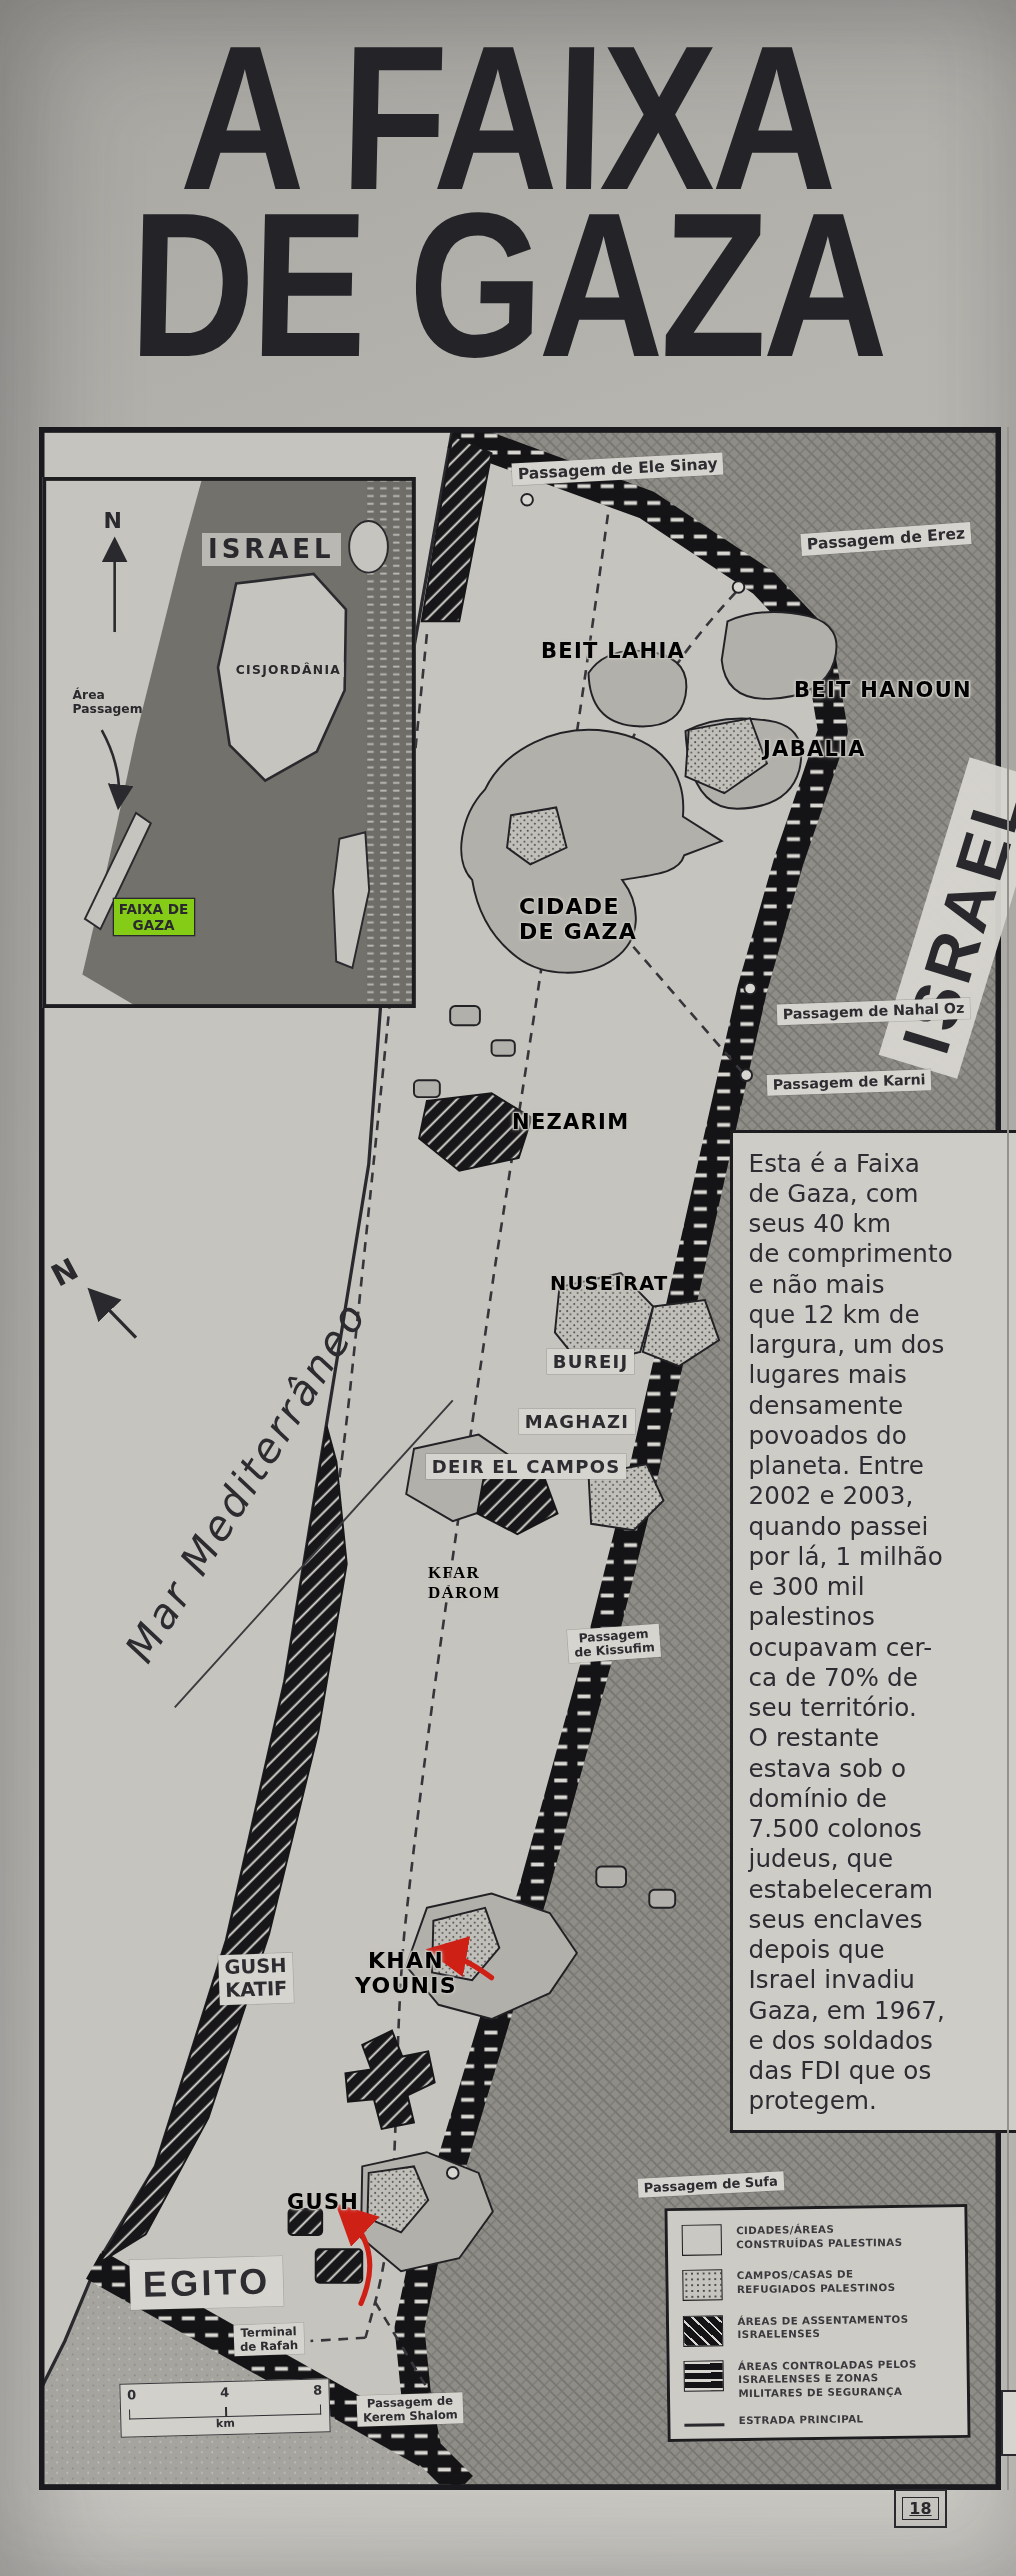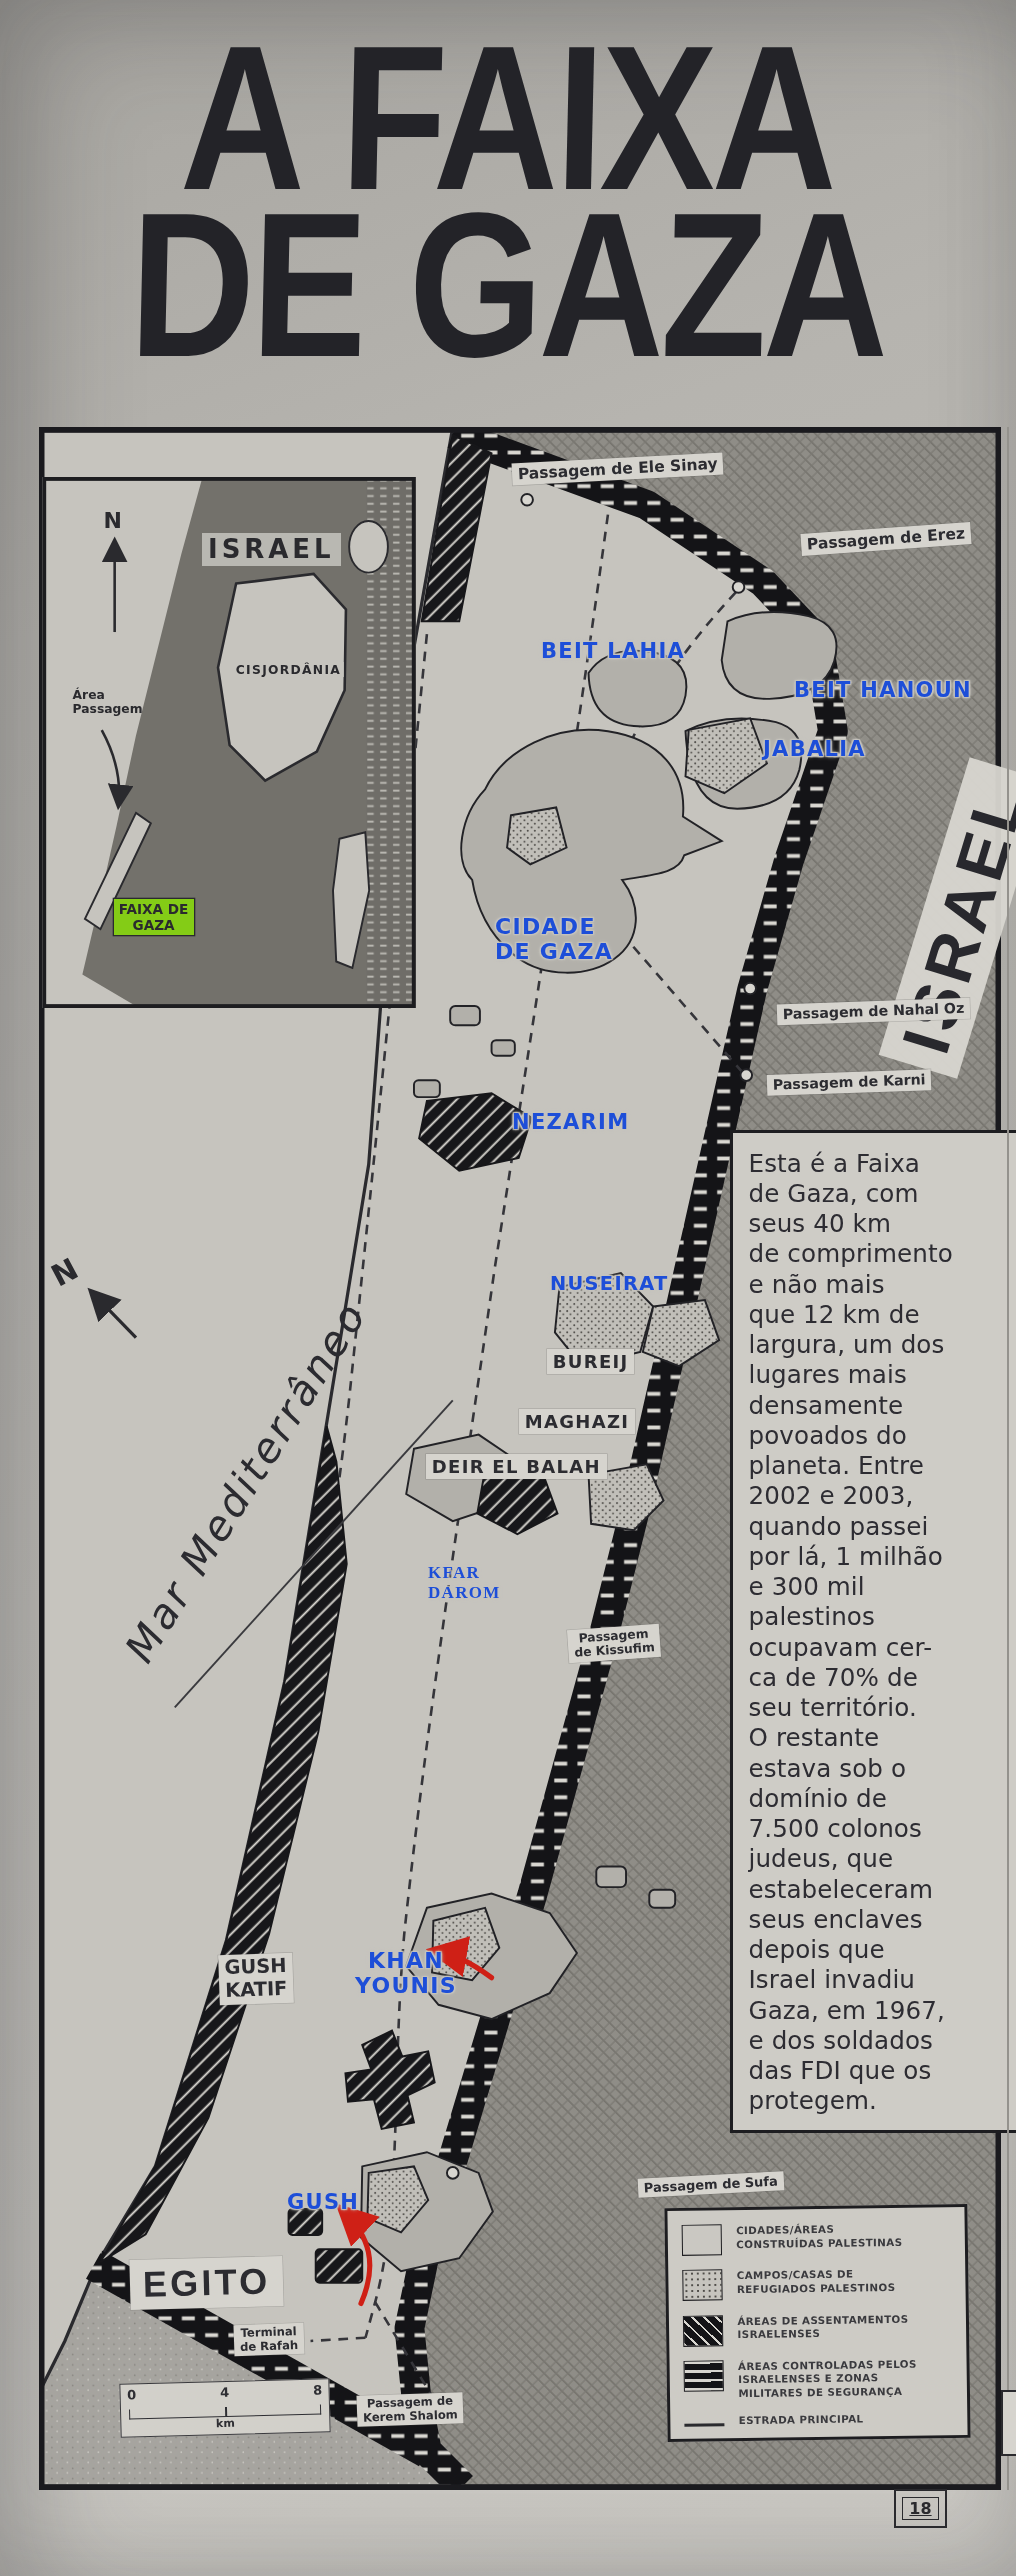--- a/index.html
+++ b/index.html
@@ -11,21 +11,21 @@
   .vignette{position:absolute;inset:0;pointer-events:none;
     box-shadow:inset 39px 26px 103px rgba(40,40,45,.25), inset -19.4px -26px 78px rgba(60,60,60,.12);}
   
   .title{position:absolute;left:0;top:35px;width:1016px;text-align:center;
     font-family:"Liberation Sans",sans-serif;font-weight:900;color:#232328;line-height:167px;}
   .title .tline{display:block;font-size:206px;transform:scaleX(.84) skewX(-1.5deg);transform-origin:center;letter-spacing:-3.9px;}
   
   .map{position:absolute;left:39px;top:427px;width:962px;height:2063px;background:#c6c4be;}
   .map svg.base{position:absolute;left:0;top:0;}
   
-  .lbl{position:absolute;font-weight:700;color:#1d4ed8;letter-spacing:1.3px;line-height:1.15;
+  .lbl{position:absolute;font-weight:700;color:#000000;letter-spacing:1.3px;line-height:1.15;
     text-shadow:-1.3px -1.3px 1.3px #c6c4be,1.3px -1.3px 1.3px #c6c4be,-1.3px 1.3px 1.3px #c6c4be,1.3px 1.3px 1.3px #c6c4be,0 0 5.2px #c6c4be;}
   .box{position:absolute;background:#d6d4ce;color:#2c2c31;font-weight:600;line-height:1.18;
     padding:1.9px 5.8px;box-shadow:0 0 0 0.6px rgba(70,70,70,.25);}
   .preline{white-space:pre-line;}
   .center{text-align:center;}
   
   .inset{position:absolute;left:2.6px;top:50px;width:374px;height:531px;}
   .inset .ilbl{position:absolute;font-weight:700;color:#2a2a2e;}
   
   .israel-big{position:absolute;left:822px;top:323px;width:204px;height:336px;display:flex;align-items:center;justify-content:center;pointer-events:none;}
@@ -213,21 +213,21 @@
 Passagem</div>
     <div class="ilbl preline center" style="left:72px;top:422px;font-size:13.6px;background:#84cc16;padding:1.9px 5.2px;box-shadow:0 0 0 1.3px #2a2a2e;">FAIXA DE
 GAZA</div>
   </div>
 
   <div class="box" style="left:473px;top:31px;font-size:15.5px;transform:rotate(-3deg);">Passagem de Ele Sinay</div>
   <div class="box" style="left:762px;top:101px;font-size:15.5px;transform:rotate(-4deg);">Passagem de Erez</div>
   <div class="lbl" style="left:502px;top:212px;font-size:21px;">BEIT LAHIA</div>
   <div class="lbl" style="left:755px;top:251px;font-size:21px;text-align:right;">BEIT HANOUN</div>
   <div class="lbl" style="left:724px;top:310px;font-size:21px;">JABALIA</div>
-  <div class="lbl preline" style="left:456px;top:467px;font-size:22px;margin-top:20px;">CIDADE
+  <div class="lbl preline" style="left:480px;top:467px;font-size:22px;">CIDADE
 DE GAZA</div>
   <div class="israel-big">
     <span>ISRAEL</span>
   </div>
   <div class="box" style="left:738px;top:574px;font-size:14.2px;transform:rotate(-2deg);">Passagem de Nahal Oz</div>
   <div class="box" style="left:728px;top:645px;font-size:14.2px;transform:rotate(-2deg);">Passagem de Karni</div>
   <div class="lbl" style="left:473px;top:683px;font-size:21px;">NEZARIM</div>
 
   <div class="narration preline">Esta é a Faixa
 de Gaza, com
@@ -260,21 +260,21 @@
 Gaza, em 1967,
 e dos soldados
 das FDI que os
 protegem.</div>
 
   <div class="sea-label">Mar Mediterrâneo</div>
 
   <div class="lbl" style="left:511px;top:846px;font-size:19.4px;">NUSEIRAT</div>
   <div class="box" style="left:508px;top:922px;font-size:18px;font-weight:700;letter-spacing:1.3px;">BUREIJ</div>
   <div class="box" style="left:480px;top:982px;font-size:18px;font-weight:700;letter-spacing:1.3px;">MAGHAZI</div>
-  <div class="box" style="left:387px;top:1027px;font-size:18px;font-weight:700;letter-spacing:1.3px;">DEIR EL BALAH</div>
+  <div class="box" style="left:387px;top:1027px;font-size:18px;font-weight:700;letter-spacing:1.3px;">DEIR EL CAMPOS</div>
   <div class="lbl preline" style="left:389px;top:1136px;font-size:17px;font-family:Liberation Serif, serif;">KFAR
 DAROM</div>
   <div class="box preline center" style="left:529px;top:1200px;font-size:12.3px;transform:rotate(-4deg);">Passagem
 de Kissufim</div>
   <div class="box preline center" style="left:180px;top:1527px;font-size:19.4px;font-weight:700;transform:rotate(-2deg);">GUSH
 KATIF</div>
   <div class="lbl preline center" style="left:316px;top:1521px;font-size:22px;">KHAN
 YOUNIS</div>
   <div class="lbl" style="left:248px;top:1763px;font-size:21px;">GUSH</div>
   <div class="box" style="left:91px;top:1831px;font-size:36px;font-weight:900;letter-spacing:3.2px;font-family:'Liberation Sans',sans-serif;transform:rotate(-1.5deg);padding:3.9px 13px;">EGITO</div>

